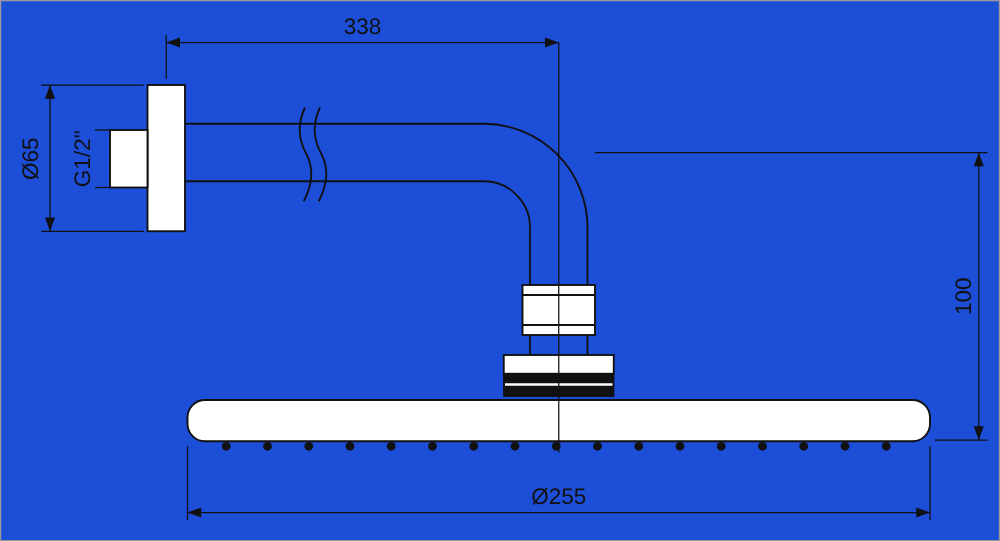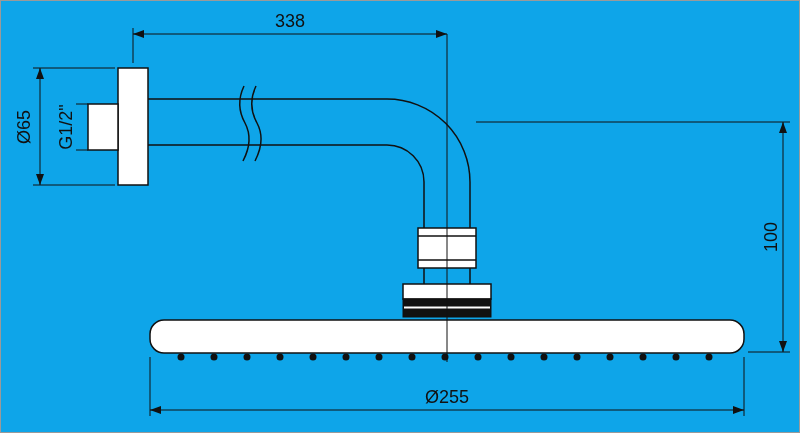--- a/index.html
+++ b/index.html
@@ -1,16 +1,16 @@
 <!DOCTYPE html>
 <html><head>
 <meta charset="utf-8">
 <style>
   html,body{margin:0;padding:0;background:#fff;}
-  .stage{width:800px;height:433px;position:relative;background:#0ea5e9;}
+  .stage{width:800px;height:433px;position:relative;background:#1d4ed8;}
   svg{display:block;}
   .frame{fill:none;stroke:#9a9a9a;stroke-width:1;}
   .part{fill:#fff;stroke:#111;stroke-width:1.5;}
   .pline{fill:none;stroke:#111;stroke-width:1.5;}
   .dim{fill:none;stroke:#111;stroke-width:1;}
   .arrow{fill:#111;stroke:none;}
   .dimtext{font-family:"Liberation Sans",sans-serif;font-size:18px;fill:#111;}
 </style>
 </head>
 <body>

